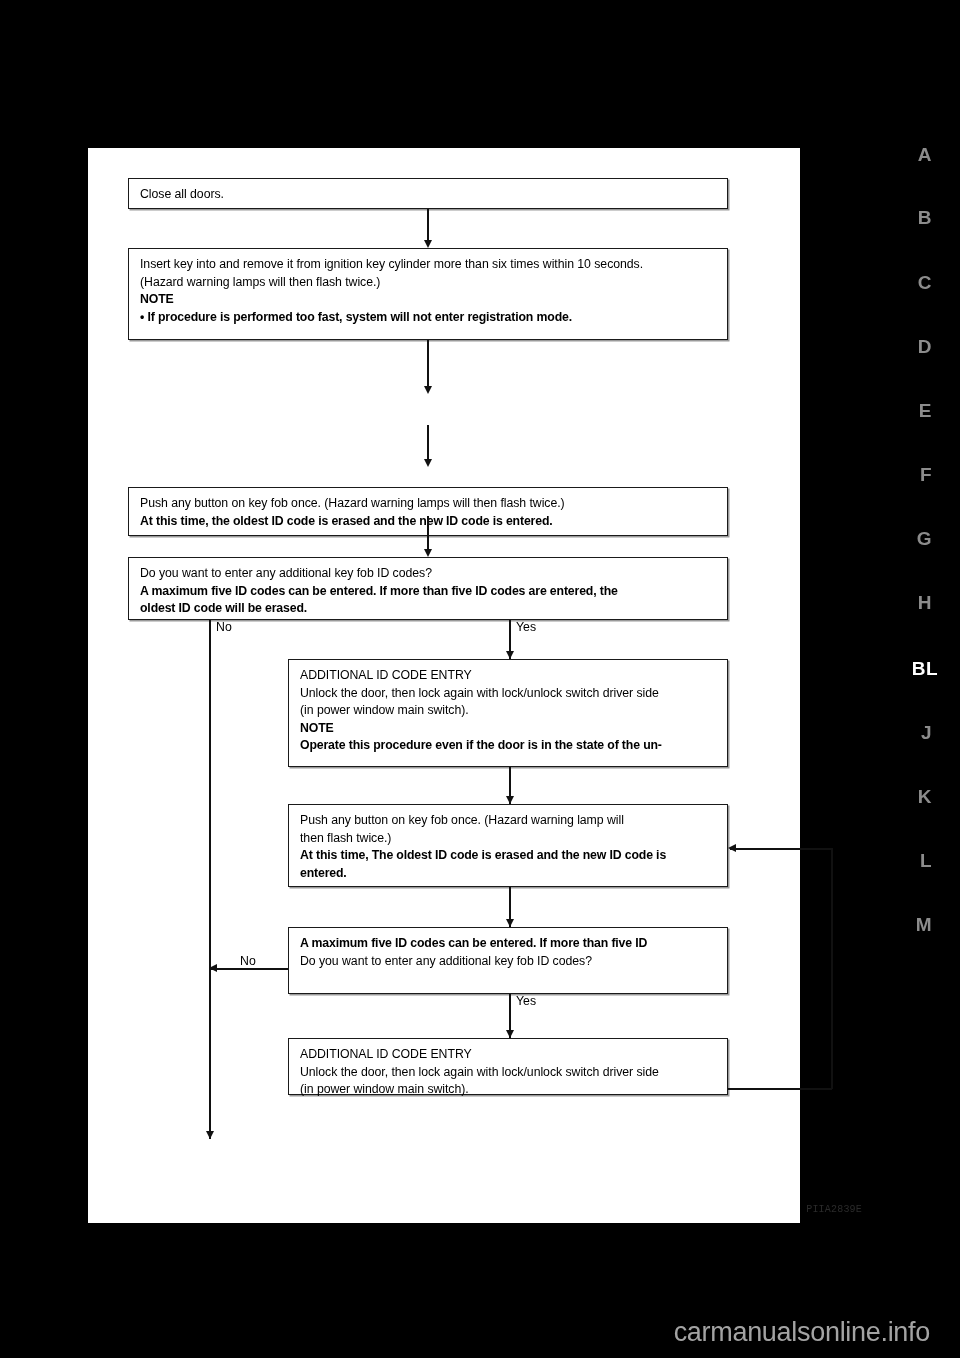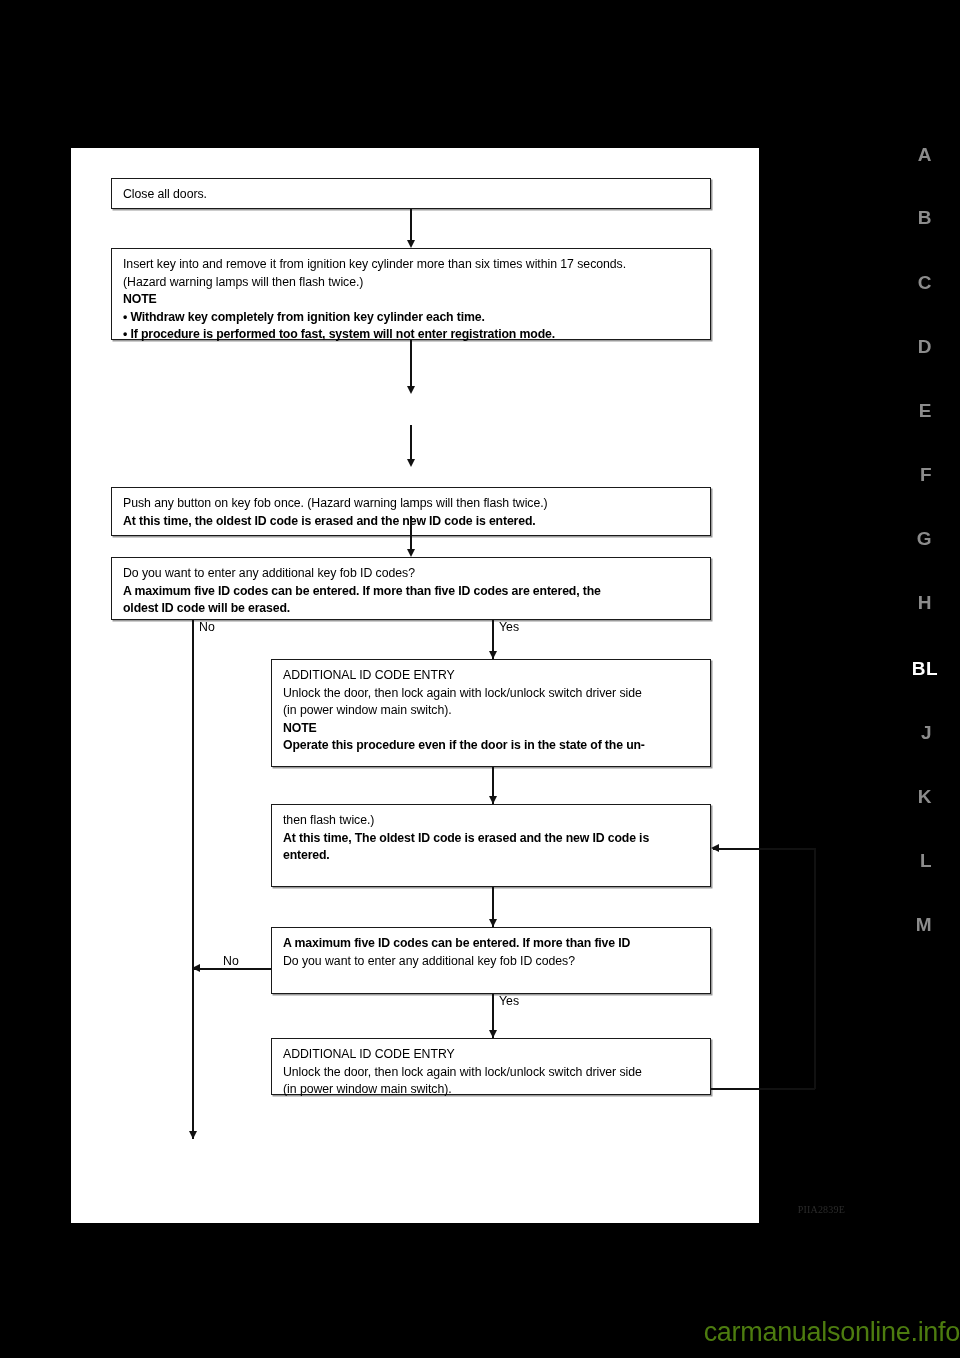--- a/index.html
+++ b/index.html
@@ -11,25 +11,26 @@
     width: 960px;
     height: 1358px;
     position: relative;
     overflow: hidden;
     font-family: "Liberation Sans", sans-serif;
   }
 
   
   #page-sheet {
     position: absolute;
-    left: 71px;
+    left: 88px;
     top: 148px;
     width: 688px;
     height: 1075px;
     background: #ffffff;
+    padding-left: 24px;
   }
 
   
   #flow {
     position: absolute;
     left: 0;
     top: 0;
     width: 786px;
     height: 1075px;
   }
@@ -91,21 +92,21 @@
   }
 
   
   #figure-id {
     position: absolute;
     right: 12px;
     bottom: 8px;
     font-size: 10px;
     letter-spacing: 0.2px;
     color: #2b2b2b;
-    font-family: Liberation Serif, serif;
+    font-family: Liberation Mono, monospace;
   }
 
   
   #section-tabs {
     position: absolute;
     right: 0;
     top: 130px;
     width: 86px;
     height: 830px;
   }
@@ -123,47 +124,46 @@
     right: 22px;
   }
 
   
   #watermark {
     position: absolute;
     left: 0;
     bottom: 10px;
     width: 960px;
     text-align: right;
-    padding-right: 0;
+    padding-right: 30px;
     box-sizing: border-box;
     font-size: 27px;
-    color: #4d7c0f;
+    color: #a3a3a3;
     font-family: "Liberation Sans", sans-serif;
     letter-spacing: -0.3px;
   }
 </style>
 </head>
 <body>
 
 <div id="page-sheet">
 
   <div id="flow">
 
     <div class="fbox" style="left:40px; top:30px; width:600px; height:31px;">
       <div class="fline">Close all doors.</div>
     </div>
 
     <div class="vline" style="left:339px; top:61px; height:31px;"></div>
     <div class="arrow-down" style="left:336px; top:92px;"></div>
 
     <div class="fbox" style="left:40px; top:100px; width:600px; height:92px;">
-      <div class="fline">Insert key into and remove it from ignition key cylinder more than six times within 17 seconds.</div>
+      <div class="fline">Insert key into and remove it from ignition key cylinder more than six times within 10 seconds.</div>
       <div class="fline">(Hazard warning lamps will then flash twice.)</div>
       <div class="fline b">NOTE</div>
-      <div class="fline b">• Withdraw key completely from ignition key cylinder each time.</div>
       <div class="fline b">• If procedure is performed too fast, system will not enter registration mode.</div>
     </div>
 
     <div class="vline" style="left:339px; top:192px; height:46px;"></div>
     <div class="arrow-down" style="left:336px; top:238px;"></div>
 
 
     <div class="vline" style="left:339px; top:277px; height:34px;"></div>
     <div class="arrow-down" style="left:336px; top:311px;"></div>
 
@@ -194,20 +194,21 @@
       <div class="fline">Unlock the door, then lock again with lock/unlock switch driver side</div>
       <div class="fline">(in power window main switch).</div>
       <div class="fline b">NOTE</div>
       <div class="fline b">Operate this procedure even if the door is in the state of the un-</div>
     </div>
 
     <div class="vline" style="left:421px; top:619px; height:37px;"></div>
     <div class="arrow-down" style="left:418px; top:648px;"></div>
 
     <div class="fbox" style="left:200px; top:656px; width:440px; height:83px;">
+      <div class="fline">Push any button on key fob once. (Hazard warning lamp will</div>
       <div class="fline">then flash twice.)</div>
       <div class="fline b">At this time, The oldest ID code is erased and the new ID code is</div>
       <div class="fline b">entered.</div>
     </div>
 
     <div class="vline" style="left:421px; top:739px; height:40px;"></div>
     <div class="arrow-down" style="left:418px; top:771px;"></div>
 
     <div class="fbox" style="left:200px; top:779px; width:440px; height:67px;">
       <div class="fline b">A  maximum five ID codes can be entered. If more than five ID</div>

